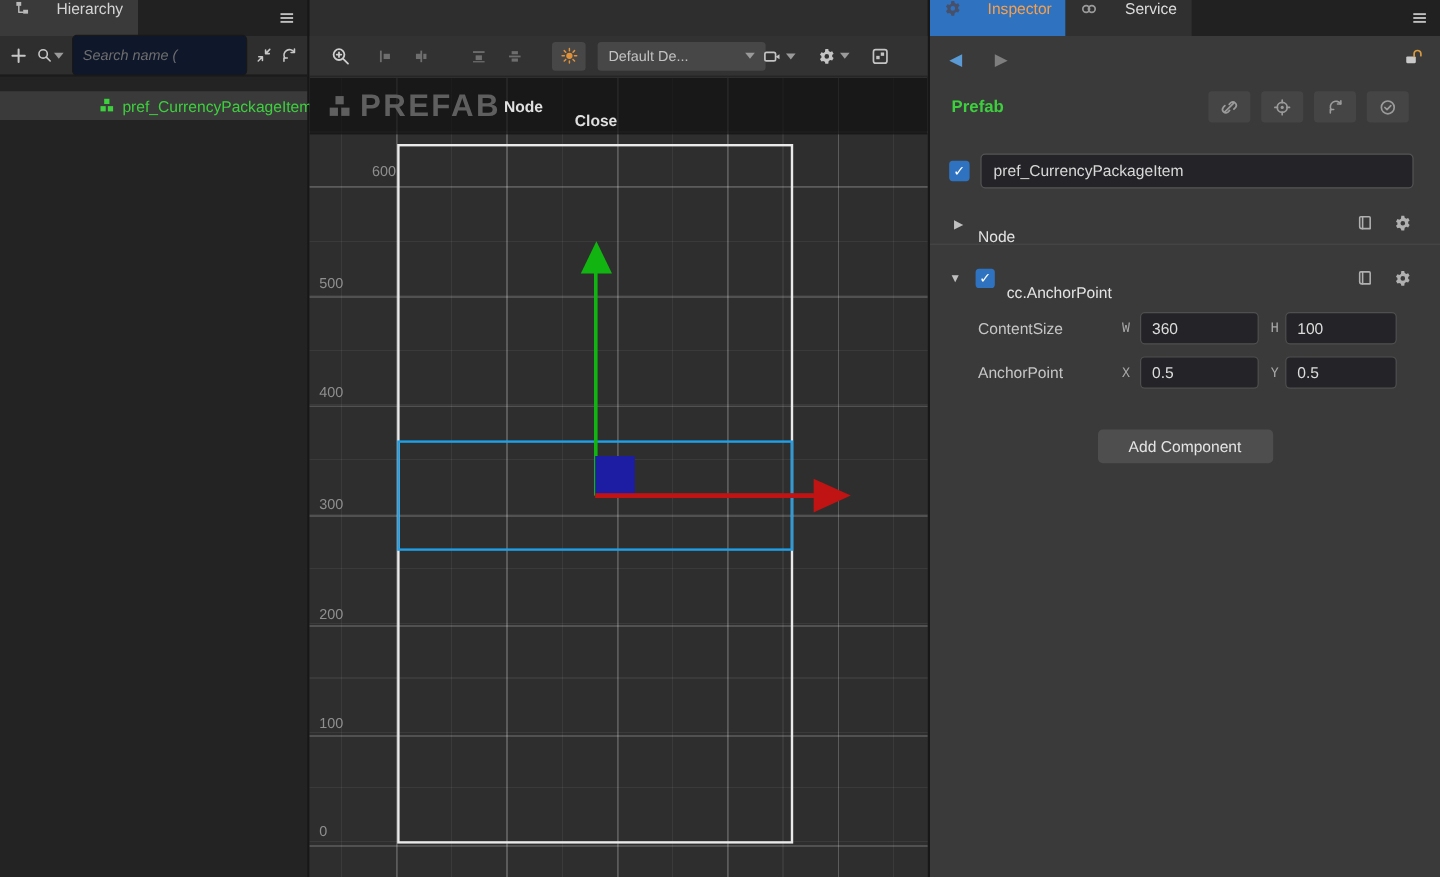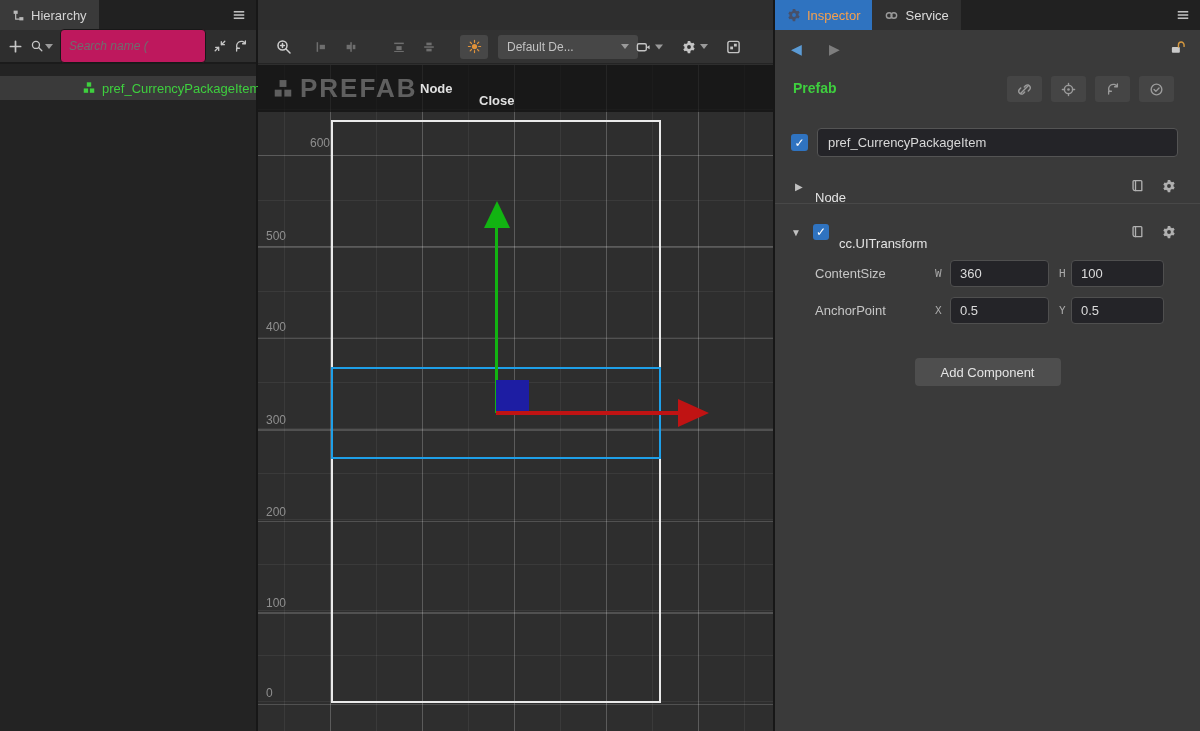--- a/index.html
+++ b/index.html
@@ -8,41 +8,41 @@
   .app { position:relative; width:1200px; height:731px; }
 
   .panel { position:absolute; top:0; height:731px; }
   .panel-hierarchy { left:0; width:258px; background:#232323; border-right:2px solid #171717; }
   .panel-scene { left:258px; width:517px; background:#2e2e2e; border-right:2px solid #171717; }
   .panel-inspector { left:775px; width:425px; background:#3a3a3a; }
 
   
   .tabbar { position:absolute; top:0; left:0; right:0; height:30px; background:#212121;
             display:flex; align-items:stretch; }
-  .tab { display:flex; align-items:center; gap:6px; padding:0 12px; background:#3a3a3a;
+  .tab { display:flex; align-items:flex-start; gap:22px; padding:0 12px; background:#3a3a3a;
          color:#d4d4d4; font-size:13px; }
   .tab .ic { color:#b9b9b9; }
   .tab-inspector { background:#2f73c0; color:#f7a04c; }
   .tab-inspector .ic { color:#47506a; }
   .tab-service { background:#303030; color:#dcdcdc; }
   .tab-service .ic { color:#9a9a9a; }
   .tab-menu { margin-left:auto; width:34px; display:flex; align-items:center; justify-content:center;
               color:#c0c0c0; }
 
   .ic { display:inline-flex; line-height:0; }
   .ic svg { display:block; }
 
   
   .h-toolbar { position:absolute; top:30px; left:0; right:0; height:34px; background:#2e2e2e;
                border-bottom:2px solid #1b1b1b; display:flex; align-items:center; padding:0 8px; gap:7px; }
   .h-toolbar .ic { color:#c6c6c6; }
   .h-search-combo { display:flex; align-items:center; gap:1px; color:#c6c6c6; }
   .caret-down { width:0; height:0; border-left:4px solid transparent; border-right:4px solid transparent;
                 border-top:5px solid #9a9a9a; display:inline-block; }
-  .h-search { flex:1; height:22px; background:#be185d; border:1px solid #181818; border-radius:4px;
+  .h-search { flex:1; height:22px; background:#0f172a; border:1px solid #181818; border-radius:4px;
               color:#bdbdbd; font-size:12px; padding:16px 8px; outline:none; min-width:0; }
   .h-search::placeholder { font-style:italic; color:#6e6e6e; }
   .h-body { position:absolute; top:66px; left:0; right:0; bottom:0; background:#232323; }
   .h-row { margin-top:10px; height:24px; display:flex; align-items:center; gap:6px;
            padding-left:82px; background:#3a3a3a; }
   .h-row .ic { color:#3ecf3e; }
   .h-row-label { color:#3ecf3e; font-size:13px; white-space:nowrap; }
 
   
   .s-toolbar { position:absolute; top:30px; left:0; right:0; height:34px; background:#323232;
@@ -413,21 +413,21 @@
               <svg width="14" height="14" viewBox="0 0 16 16" fill="none" stroke="currentColor" stroke-width="1.5" stroke-linecap="round" stroke-linejoin="round">
                 <path fill="currentColor" stroke="none" fill-rule="evenodd" d="M9.4 1l.4 1.8c.55.2 1.05.5 1.5.9l1.8-.6 1.4 2.4-1.4 1.2a5.3 5.3 0 010 1.7l1.4 1.2-1.4 2.4-1.8-.6c-.45.4-.95.7-1.5.9L9.4 15H6.6l-.4-1.8a5.2 5.2 0 01-1.5-.9l-1.8.6-1.4-2.4 1.4-1.2a5.3 5.3 0 010-1.7L1.5 6.5l1.4-2.4 1.8.6c.45-.4.95-.7 1.5-.9L6.6 1h2.8zM8 10.2a2.2 2.2 0 100-4.4 2.2 2.2 0 000 4.4z"></path>
               </svg>
             </span>
         </span>
       </div>
 
       <div class="i-section i-sec-comp">
         <span class="sec-caret sec-caret-open">▼</span>
         <span class="cb sec-cb" style="background: rgb(47, 115, 192);">✓</span>
-        <span class="sec-label sec-label-comp">cc.UITransform</span>
+        <span class="sec-label sec-label-comp">cc.AnchorPoint</span>
         <span class="sec-icons">
           <span class="ic">
               <svg width="14" height="14" viewBox="0 0 16 16" fill="none" stroke="currentColor" stroke-width="1.5" stroke-linecap="round" stroke-linejoin="round">
                 <path d="M4.5 1.8h8a1 1 0 011 1v10.4h-8a2 2 0 01-2-2V2.8a1 1 0 011-1z"></path>
                 <path d="M6.3 1.8v11.4"></path>
               </svg>
             </span>
           <span class="ic">
               <svg width="14" height="14" viewBox="0 0 16 16" fill="none" stroke="currentColor" stroke-width="1.5" stroke-linecap="round" stroke-linejoin="round">
                 <path fill="currentColor" stroke="none" fill-rule="evenodd" d="M9.4 1l.4 1.8c.55.2 1.05.5 1.5.9l1.8-.6 1.4 2.4-1.4 1.2a5.3 5.3 0 010 1.7l1.4 1.2-1.4 2.4-1.8-.6c-.45.4-.95.7-1.5.9L9.4 15H6.6l-.4-1.8a5.2 5.2 0 01-1.5-.9l-1.8.6-1.4-2.4 1.4-1.2a5.3 5.3 0 010-1.7L1.5 6.5l1.4-2.4 1.8.6c.45-.4.95-.7 1.5-.9L6.6 1h2.8zM8 10.2a2.2 2.2 0 100-4.4 2.2 2.2 0 000 4.4z"></path>

